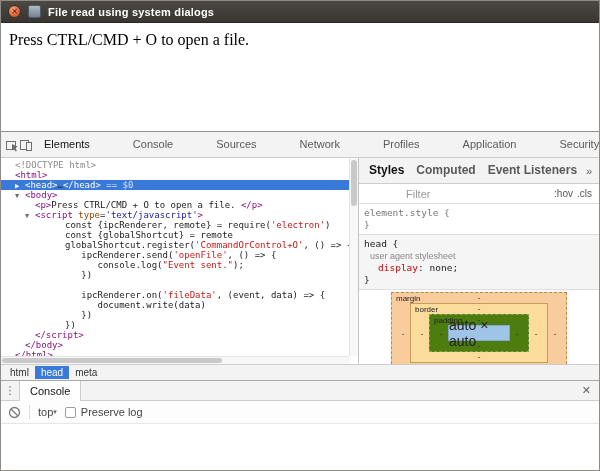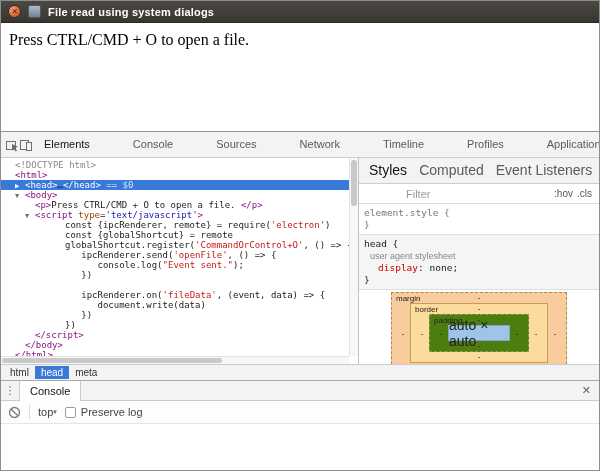--- a/index.html
+++ b/index.html
@@ -43,21 +43,21 @@
   .line.selected .suffix { color:#d5e3f9 !important; }
   .arrow { position:absolute; top:1px; font-size:7px; color:#6f6f6f; }
   .vscroll { position:absolute; top:0; right:0; bottom:8px; width:9px; background:#f7f7f7; border-left:1px solid #e3e3e3; }
   .vthumb { position:absolute; top:2px; left:1px; width:6px; height:46px; background:#c9c9c9; border-radius:3px; }
   .hscroll { position:absolute; left:0; right:9px; bottom:0; height:8px; background:#f7f7f7; border-top:1px solid #e3e3e3; }
   .hthumb { height:5px; width:220px; background:#c9c9c9; border-radius:3px; margin:1px 0 0 1px; }
 
   
   .styles-pane { width:240px; flex:0 0 auto; display:flex; flex-direction:column; background:#fff; overflow:hidden; }
   .sp-tabs { height:26px; flex:0 0 auto; background:#f3f3f3; border-bottom:1px solid #cdcdcd; display:flex; align-items:center; padding:0 4px; }
-  .sp-tab { padding:0 6px; font-size:14px; color:#5a5a5a; line-height:25px; white-space:nowrap; }
+  .sp-tab { padding:0 6px; font-size:12px; color:#5a5a5a; line-height:25px; white-space:nowrap;font-weight:bold; }
   .sp-tab.selected { color:#141414; }
   .sp-more { color:#5a5a5a; font-size:11px; padding:0 3px; }
   .sp-filter { height:20px; flex:0 0 auto; border-bottom:1px solid #ddd; display:flex; align-items:center; padding:0 7px; }
   .filter-text { color:#9a9a9a; font-size:11px; flex:1;margin-left:40px; }
   .sp-btn { font-size:10px; color:#555; margin-left:4px; }
   .style-block { font-family:"DejaVu Sans Mono",monospace; font-size:9.5px; line-height:12px; padding:3px 5px; border-bottom:1px solid #ddd; color:#222; }
   .sel-gray { color:#777; }
   .rule-ua { background:#f5f5f5; }
   .rule-head { display:flex; justify-content:space-between; align-items:baseline;flex-direction:column; }
   .origin { color:#888; font-family:"Liberation Sans",sans-serif; font-size:9px; padding-left:6px; white-space:nowrap; }
@@ -128,21 +128,20 @@
             <rect x="1.5" y="2.5" width="8" height="9" fill="none" stroke="#6e6e6e"></rect>
             <rect x="7.5" y="4.5" width="5" height="8" fill="#f3f3f3" stroke="#6e6e6e"></rect>
           </svg>
       </span>
       <span class="vsep"></span>
       <span class="dt-tabs">
           <span class="dt-tab selected">Elements</span>
           <span class="dt-tab">Console</span>
           <span class="dt-tab">Sources</span>
           <span class="dt-tab">Network</span>
-          <span class="dt-tab">Timeline</span>
           <span class="dt-tab">Profiles</span>
           <span class="dt-tab">Application</span>
           <span class="dt-tab">Security</span>
           <span class="dt-tab">Audits</span>
         </span>
       <span class="right-icons">
         <span class="ricon">⋮</span>
         <span class="ricon">✕</span>
       </span>
     </div>

